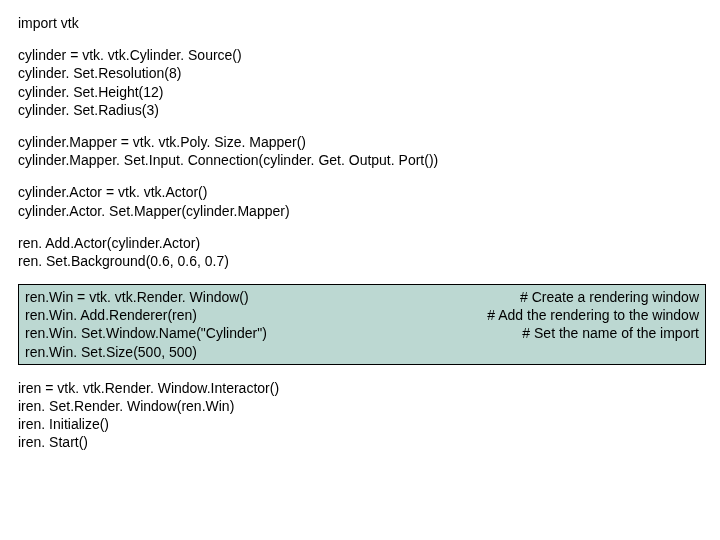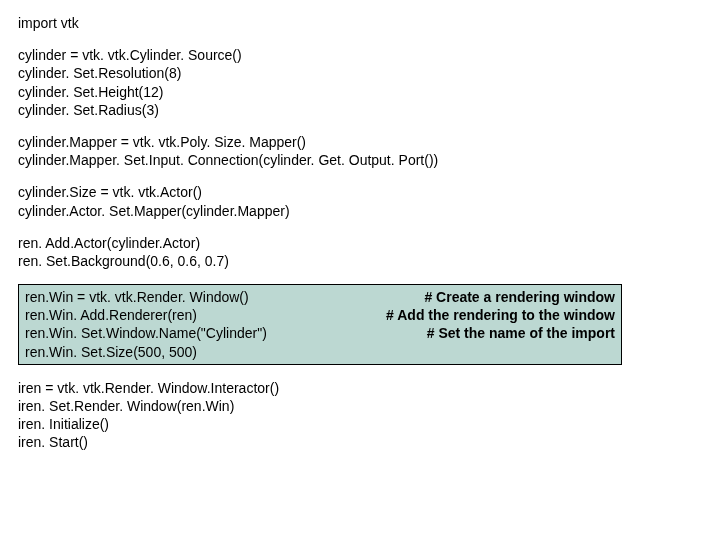--- a/index.html
+++ b/index.html
@@ -17,35 +17,34 @@
     margin-bottom: 14px;
   }
   .line {
     white-space: pre;
   }
   .hl-box {
     background: #bcd8d2;
     border: 1px solid #000;
     padding: 3px 6px 3px 6px;
     margin: 0 0 14px 0;
-    width: 604px;
+    width: 688px;
     box-sizing: border-box;
   }
   .hl-row {
     display: flex;
     justify-content: space-between;
     align-items: baseline;
   }
   .hl-left {
     white-space: pre;
   }
   .hl-right {
     white-space: pre;
     text-align: left;
-    font-weight: bold;
   }
 </style>
 </head>
 <body>
 
 <div class="block">
   <div class="line">import vtk</div>
 </div>
 
 <div class="block">
@@ -54,21 +53,21 @@
   <div class="line">cylinder. Set.Height(12)</div>
   <div class="line">cylinder. Set.Radius(3)</div>
 </div>
 
 <div class="block">
   <div class="line">cylinder.Mapper = vtk. vtk.Poly. Size. Mapper()</div>
   <div class="line">cylinder.Mapper. Set.Input. Connection(cylinder. Get. Output. Port())</div>
 </div>
 
 <div class="block">
-  <div class="line">cylinder.Size = vtk. vtk.Actor()</div>
+  <div class="line">cylinder.Actor = vtk. vtk.Actor()</div>
   <div class="line">cylinder.Actor. Set.Mapper(cylinder.Mapper)</div>
 </div>
 
 <div class="block">
   <div class="line">ren. Add.Actor(cylinder.Actor)</div>
   <div class="line">ren. Set.Background(0.6, 0.6, 0.7)</div>
 </div>
 
 <div class="hl-box">
   <div class="hl-row">

